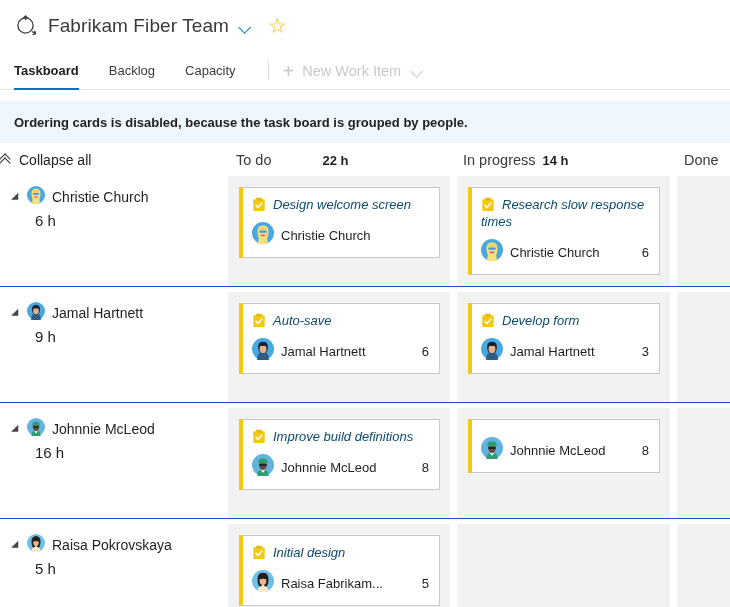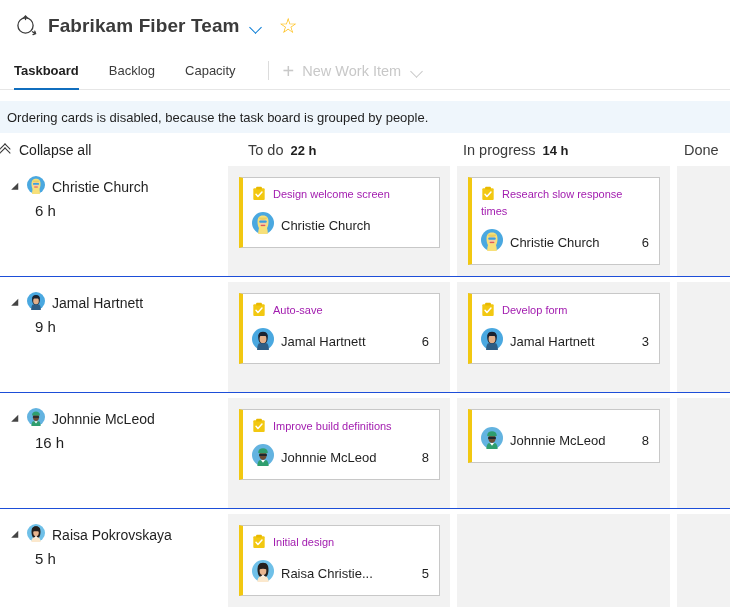--- a/index.html
+++ b/index.html
@@ -15,21 +15,21 @@
   #header {
     height: 52px;
     display: flex;
     align-items: center;
     padding-left: 14px;
   }
   #team-icon { width: 24px; height: 24px; flex: 0 0 auto; margin-right: 10px; }
   #team-name {
     font-size: 19px;
     color: #3b3b3b;
-    font-weight: 700;
+    font-weight: 400;
     letter-spacing: .1px;
   }
   .chev-down {
     display: inline-block;
     width: 13px; height: 13px;
     margin-left: 10px;
     position: relative;
     top: 1px;
   }
   .chev-down::before {
@@ -93,27 +93,28 @@
     font-weight: 300;
     margin-right: 8px;
     color: #c8c8c8;
     line-height: 1;
   }
   .chev-down.muted::before { border-color: #c8c8c8; }
 
   
   #notice {
     margin: 11px 0 0 0;
-    height: 32px;
+    height: 42px;
     background: #eff6fc;
     display: flex;
     align-items: center;
-    padding-left: 7px;
+    padding-left: 14px;
     font-size: 13px;
     color: #1f1f1f;
+    font-weight: bold;
   }
 
   
   #board-head {
     height: 33px;
     display: flex;
     align-items: center;
     position: relative;
   }
   #collapse-all {
@@ -147,21 +148,21 @@
     color: #3b3b3b;
     display: flex;
     align-items: baseline;
   }
   .col-head .hrs {
     font-size: 13px;
     font-weight: bold;
     color: #1f1f1f;
     margin-left: 7px;
   }
-  #head-todo     { position: absolute; left: 248px; }
+  #head-todo     { position: absolute; left: 236px; gap: 44px; }
   #head-progress { position: absolute; left: 463px; }
   #head-done     { position: absolute; left: 684px; }
 
   
   #rows { position: relative; }
   .row {
     display: flex;
     align-items: stretch;
     min-height: 111px;
     border-bottom: 1px solid #1d4ed8;
@@ -199,24 +200,25 @@
   .cell.done     { width: 54px; margin-right: 0; }
 
   .card {
     background: #ffffff;
     border: 1px solid #c8c8c8;
     border-left: 4px solid #f2c811;
     padding: 8px 10px 9px 9px;
     position: relative;
   }
   .card-title {
-    font-size: 11px;
-    color: #a21caf;
+    font-size: 13px;
+    color: #0c4a6e;
     line-height: 17px;
     display: block;
+    font-style: italic;
   }
   .task-icon {
     width: 14px; height: 15px;
     display: inline-block;
     vertical-align: -3px;
     margin-right: 7px;
   }
   .card-foot {
     display: flex;
     align-items: center;
@@ -502,21 +504,21 @@
   </svg></span>Initial design</span>
       <div class="card-foot">
         <span class="card-avatar"><svg width="22" height="22" viewBox="0 0 32 32" aria-hidden="true">
       <circle cx="16" cy="16" r="16" fill="#6fc0e8"></circle>
       <path d="M16 4c6 0 8 4 8 10 0 8-4 13-8 13S8 22 8 14c0-6 2-10 8-10z" fill="#25201e"></path>
       <ellipse cx="16" cy="15.5" rx="4.9" ry="6.2" fill="#e9b58e"></ellipse>
       <path d="M8.8 13.5C8.8 7.5 11.5 4.5 16 4.5s7.2 3 7.2 9c0 1.6-1.1-.6-7.2-.6s-7.2 2.2-7.2.6z" fill="#25201e"></path>
       <path d="M16 21l3.4 3.3L16 28l-3.4-3.7z" fill="#ffffff"></path>
       <path d="M11 24c-2.4 2.2-3.2 5.2-3.2 8h16.4c0-2.8-.8-5.8-3.2-8z" fill="#fbe8cd"></path>
     </svg></span>
-        <span class="card-person">Raisa Christie...</span>
+        <span class="card-person">Raisa Fabrikam...</span>
         <span class="card-hours">5</span>
       </div>
     </div>
       </div>
     <div class="cell progress"></div>
     <div class="cell done"></div>
   </div>
   </div>
 
 </body></html>

